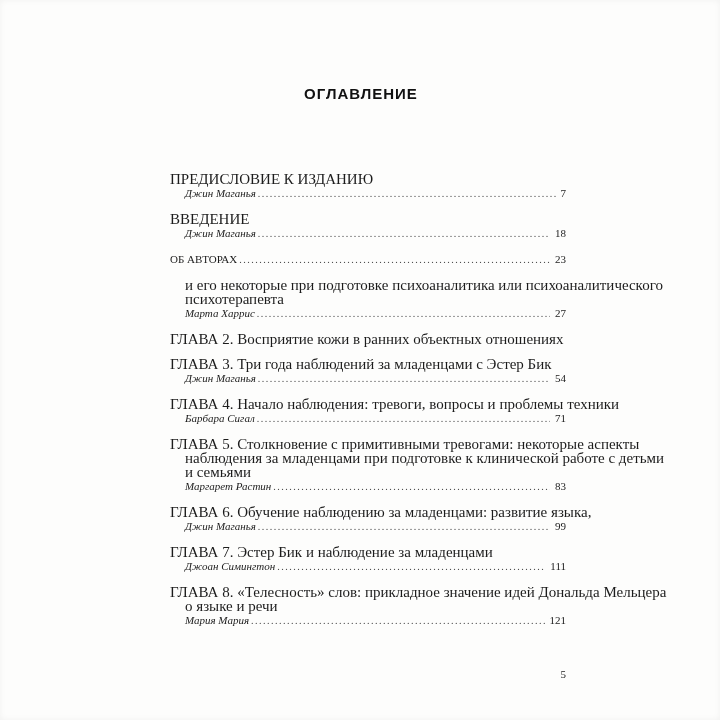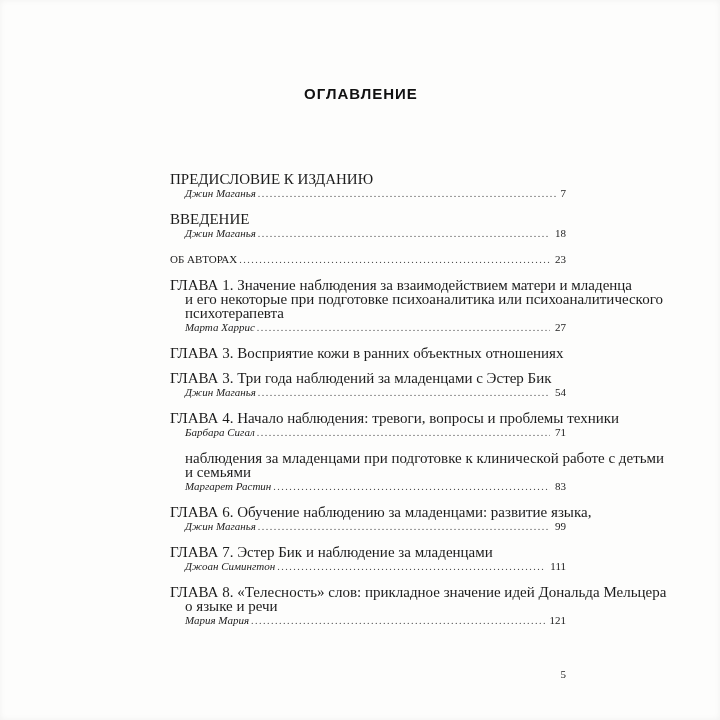--- a/index.html
+++ b/index.html
@@ -115,49 +115,49 @@
         </div>
       </div>
       <div class="entry">
         <div class="leader-row">
           <span class="headline">ОБ АВТОРАХ</span>
           <span class="dots"></span>
           <span class="pagenum">23</span>
         </div>
       </div>
       <div class="entry">
-        <div class="line">ГЛАВА 1. Значение наблюдения за взаимодействием матери и младенца</div>
         <div class="line cont">и его некоторые при подготовке психоаналитика или психоаналитического</div>
         <div class="line cont">психотерапевта</div>
         <div class="leader-row indent">
           <span class="author">Марта Харрис</span>
           <span class="dots"></span>
           <span class="pagenum">27</span>
         </div>
       </div>
       <div class="entry">
-        <div class="line">ГЛАВА 3. Восприятие кожи в ранних объектных отношениях</div>
+        <div class="line">ГЛАВА 2. Восприятие кожи в ранних объектных отношениях</div>
       </div>
       <div class="entry">
         <div class="line">ГЛАВА 3. Три года наблюдений за младенцами с Эстер Бик</div>
         <div class="leader-row indent">
           <span class="author">Джин Маганья</span>
           <span class="dots"></span>
           <span class="pagenum">54</span>
         </div>
       </div>
       <div class="entry">
         <div class="line">ГЛАВА 4. Начало наблюдения: тревоги, вопросы и проблемы техники</div>
         <div class="leader-row indent">
           <span class="author">Барбара Сигал</span>
           <span class="dots"></span>
           <span class="pagenum">71</span>
         </div>
       </div>
       <div class="entry">
+        <div class="line">ГЛАВА 5. Столкновение с примитивными тревогами: некоторые аспекты</div>
         <div class="line cont">наблюдения за младенцами при подготовке к клинической работе с детьми</div>
         <div class="line cont">и семьями</div>
         <div class="leader-row indent">
           <span class="author">Маргарет Растин</span>
           <span class="dots"></span>
           <span class="pagenum">83</span>
         </div>
       </div>
       <div class="entry">
         <div class="line">ГЛАВА 6. Обучение наблюдению за младенцами: развитие языка,</div>

